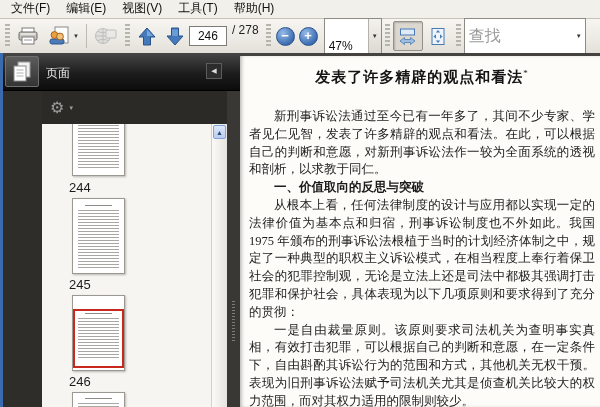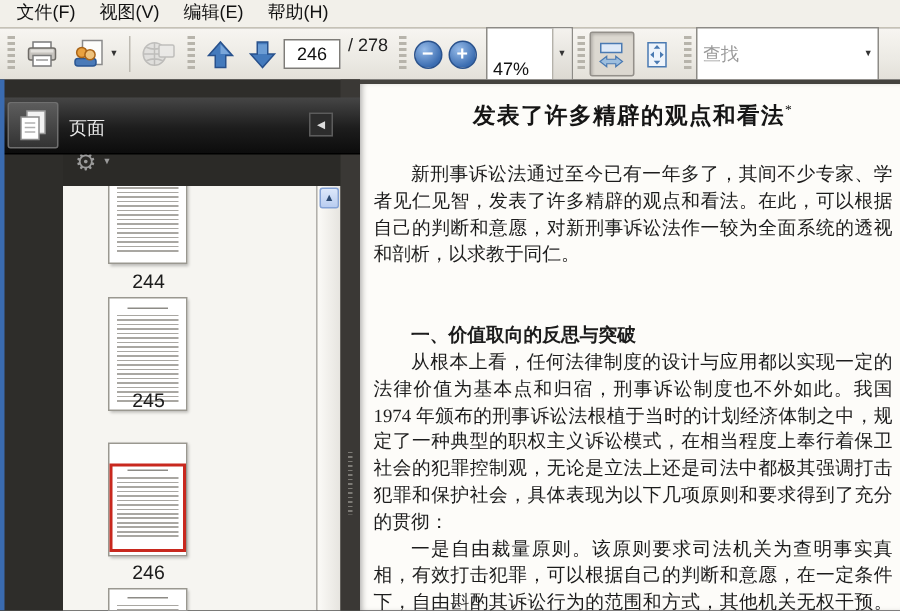--- a/index.html
+++ b/index.html
@@ -31,28 +31,28 @@
   .page-total { font-size:12px; color:#222; margin:0 4px 12px 5px; white-space:nowrap; }
   .zoom-circle { width:19px; height:19px; border-radius:50%; flex:none; margin:0 2px;
     background:radial-gradient(circle at 35% 30%,#96bbe9,#3a6cb0 72%);
     border:1px solid #2a528c; color:#fff; font-weight:bold; font-size:13px;
     line-height:16px; text-align:center; }
   .combo { height:36px; background:#fff; border:1px solid #8d8b86; display:flex;
     align-items:flex-end; flex:none; }
   .combo .val { font-size:12px; color:#111; padding:0 4px; flex:1; }
   .combo .dd { width:13px; height:100%; background:linear-gradient(#f4f2ee,#dcd9d2);
     border-left:1px solid #b5b2aa; display:flex; align-items:center; justify-content:center; }
-  .find-input { border:none; outline:none; width:100%; height:100%; font-size:12px;
+  .find-input { border:none; outline:none; width:100%; height:100%; font-size:16px;
     padding:0 4px; color:#0369a1; background:transparent; }
   .find-input::placeholder { color:#9a9a9a; }
 
   
   .sidebar { position:absolute; top:53px; left:0; width:240px; height:354px; background:#2e2d2a; }
   .blue-edge { position:absolute; top:0; left:0; width:3px; height:354px; background:#3a6bb0; z-index:6; }
-  .panel-header { position:absolute; top:12px; left:0; width:240px; height:38px;
+  .panel-header { position:absolute; top:0; left:0; width:240px; height:38px;
     background:linear-gradient(180deg,#464646,#1d1d1d 55%,#0c0c0c);
     border-bottom:1px solid #000; z-index:5; }
   .pages-btn { position:absolute; top:3px; left:5px; width:34px; height:31px;
     background:linear-gradient(180deg,#5c5c5c,#333); border:1px solid #6f6f6f;
     border-radius:2px; display:flex; align-items:center; justify-content:center; }
   .panel-title { position:absolute; top:12px; left:46px; color:#e9e9e9; font-size:12px; }
   .collapse-btn { position:absolute; top:10px; left:206px; width:16px; height:16px;
     background:#2c2c2c; border:1px solid #5c5c5c; color:#ddd; font-size:7px;
     display:flex; align-items:center; justify-content:center; }
   .gear-bar { position:absolute; top:38px; left:42px; width:198px; height:33px;
@@ -61,21 +61,21 @@
   .gear-caret { font-size:6px; color:#9b9b9b; margin-left:4px; }
   .icon-col { position:absolute; top:38px; left:0; width:42px; height:316px; background:#2e2d2a; }
 
   .thumb-panel { position:absolute; top:71px; left:42px; width:169px; height:283px;
     background:#f6f5f1; overflow:hidden; }
   .thumb-page { position:absolute; left:30px; width:53px; background:#fff;
     border:1px solid #9a9890; box-shadow:1px 1px 2px rgba(0,0,0,.25); }
   .fakelines { position:absolute; left:5px; right:5px;
     background:repeating-linear-gradient(180deg,#a9a7a2 0 1px,transparent 1px 3px); }
   .fakeline-title { position:absolute; left:12px; right:12px; height:1px; background:#8d8b86; }
-  .thumb-label { position:absolute; width:60px; left:27px; text-align:center;
+  .thumb-label { position:absolute; width:60px; left:27px; text-align:left;
     font-size:13px; color:#1c1c1c; }
   .red-box { position:absolute; left:0px; right:0px; border:2px solid #c8281e; }
 
   .scrollbar { position:absolute; top:71px; left:211px; width:16px; height:283px;
     background:linear-gradient(90deg,#fbfaf7,#e6e4df); border-left:1px solid #d2d0ca; }
   .scroll-up { position:absolute; top:1px; left:1px; width:13px; height:14px;
     background:linear-gradient(#dde8fa,#b9cdf0); border:1px solid #84a2d6; border-radius:2px;
     color:#2c4a72; font-size:7px; display:flex; align-items:center; justify-content:center; }
   .splitter { position:absolute; top:0; left:227px; width:13px; height:354px; background:#3a3835; }
   .splitter-grip { position:absolute; top:248px; left:5px; width:3px; height:42px;
@@ -84,33 +84,34 @@
   
   .docarea { position:absolute; top:53px; left:240px; width:360px; height:354px;
     background:#fdfcf9; border-top:3px solid #45433f;
     box-shadow:inset 3px 0 4px -2px rgba(0,0,0,.35); }
   .docpad { padding:12px 5px 0 9px; }
   .doc-title { font-family:"Liberation Serif",serif; font-size:15px; font-weight:600;
     color:#151515; text-align:center; letter-spacing:1px; margin-bottom:21px; }
   .doc-title sup { font-size:9px; font-weight:400; }
   .doc p { font-family:"Liberation Serif",serif; font-size:12.5px; line-height:17.8px;
     color:#1c1c1c; text-align:justify; text-indent:2em; }
-  .doc p.heading { font-weight:bold; font-family:"Liberation Sans",sans-serif; font-size:12.5px;margin-top:36px; }
+  .doc p.heading { font-weight:bold; font-family:"Liberation Sans",sans-serif; font-size:12.5px; }
 
   .svgicon { display:block; }
 </style>
 </head>
 <body>
 
 <div class="app">
 
   <div class="menubar">
     <span class="menu-item">文件(F)</span>
+    <span class="menu-item">编辑(E)</span>
     <span class="menu-item">视图(V)</span>
-    <span class="menu-item">编辑(E)</span>
+    <span class="menu-item">工具(T)</span>
     <span class="menu-item">帮助(H)</span>
   </div>
 
   <div class="toolbar">
     <div class="grip"></div>
 
     <div class="tbtn">
       <svg class="svgicon" width="22" height="18" viewBox="0 0 22 18">
         <rect x="5" y="1" width="12" height="5" fill="#fff" stroke="#7a7a7a"></rect>
         <rect x="2" y="5" width="18" height="8" rx="1.5" fill="#c7c4bf" stroke="#6e6b66"></rect>
@@ -225,21 +226,21 @@
 
       <div class="thumb-page" style="top:-29px;height:81px;">
         <div class="fakelines" style="top:8px;height:66px;"></div>
       </div>
       <div class="thumb-label" style="top:56px;">244</div>
 
       <div class="thumb-page" style="top:74px;height:76px;">
         <div class="fakeline-title" style="top:6px;"></div>
         <div class="fakelines" style="top:11px;height:58px;"></div>
       </div>
-      <div class="thumb-label" style="top:135px;">245</div>
+      <div class="thumb-label" style="top:153px;">245</div>
 
       <div class="thumb-page" style="top:171px;height:76px;">
         <div class="fakeline-title" style="top:17px;"></div>
         <div class="fakelines" style="top:22px;height:42px;"></div>
         <div class="red-box" style="top:13px;height:59px;"></div>
       </div>
       <div class="thumb-label" style="top:250px;">246</div>
 
       <div class="thumb-page" style="top:268px;height:76px;">
         <div class="fakeline-title" style="top:5px;"></div>
@@ -256,19 +257,19 @@
     <div class="splitter">
       <div class="splitter-grip"></div>
     </div>
   </div>
 
   <div class="docarea">
     <div class="docpad doc">
       <div class="doc-title"><span>发表了许多精辟的观点和看法</span><sup>*</sup></div>
       <p>新刑事诉讼法通过至今已有一年多了，其间不少专家、学者见仁见智，发表了许多精辟的观点和看法。在此，可以根据自己的判断和意愿，对新刑事诉讼法作一较为全面系统的透视和剖析，以求教于同仁。</p>
       <p class="heading">一、价值取向的反思与突破</p>
-      <p>从根本上看，任何法律制度的设计与应用都以实现一定的法律价值为基本点和归宿，刑事诉讼制度也不外如此。我国 1974 年颁布的刑事诉讼法根植于当时的计划经济体制之中，规定了一种典型的职权主义诉讼模式，在相当程度上奉行着保卫社会的犯罪控制观，无论是立法上还是司法中都极其强调打击犯罪和保护社会，具体表现为以下几项原则和要求得到了充分的贯彻：</p>
+      <p>从根本上看，任何法律制度的设计与应用都以实现一定的法律价值为基本点和归宿，刑事诉讼制度也不外如此。我国 1975 年颁布的刑事诉讼法根植于当时的计划经济体制之中，规定了一种典型的职权主义诉讼模式，在相当程度上奉行着保卫社会的犯罪控制观，无论是立法上还是司法中都极其强调打击犯罪和保护社会，具体表现为以下几项原则和要求得到了充分的贯彻：</p>
       <p>一是自由裁量原则。该原则要求司法机关为查明事实真相，有效打击犯罪，可以根据自己的判断和意愿，在一定条件下，自由斟酌其诉讼行为的范围和方式，其他机关无权干预。表现为旧刑事诉讼法赋予司法机关尤其是侦查机关比较大的权力范围，而对其权力适用的限制则较少。</p>
 
     </div>
   </div>
 
 </div>
 
 </body></html>

